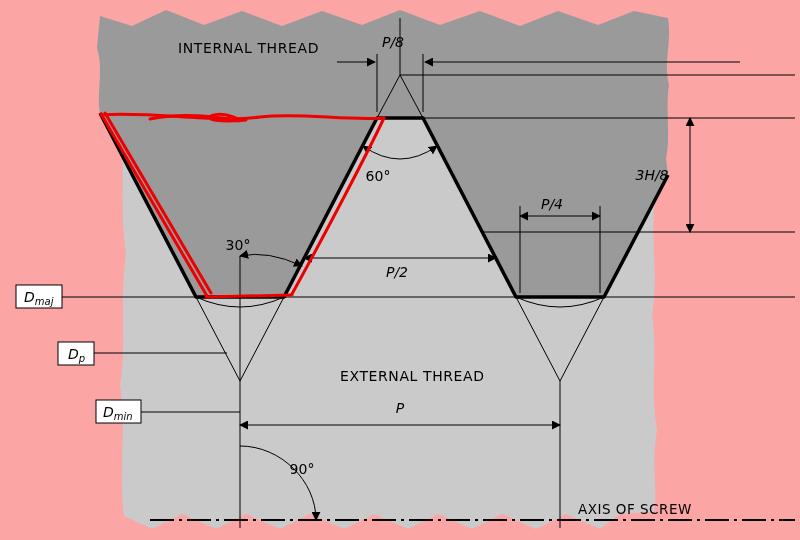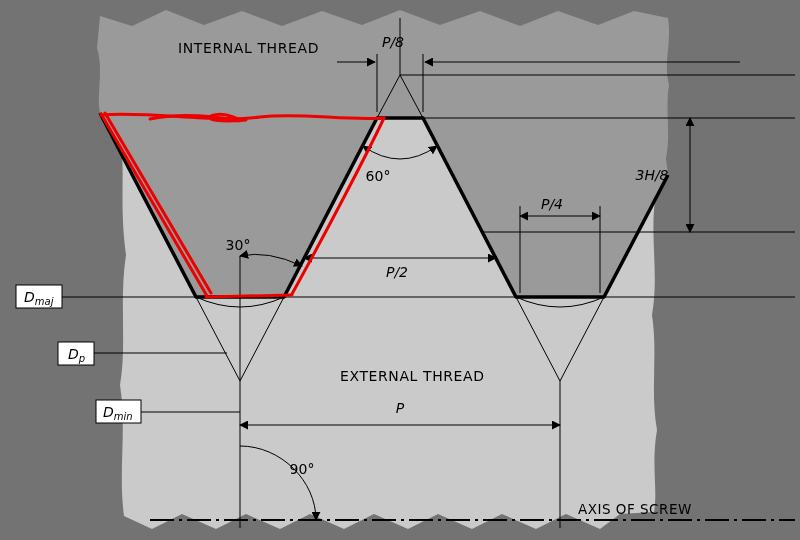--- a/index.html
+++ b/index.html
@@ -1,16 +1,16 @@
 <!DOCTYPE html>
 <html><head>
 <meta charset="utf-8">
 <style>
   html,body{margin:0;padding:0;background:#000;}
-  .stage{position:relative;width:800px;height:540px;background:#737373;overflow:hidden;
+  .stage{position:relative;width:800px;height:540px;background:#fca5a5;overflow:hidden;
          font-family:"DejaVu Sans", sans-serif;}
   svg{position:absolute;left:0;top:0;}
   text{fill:#000;}
   .lbl{font-size:14px;letter-spacing:0.6px;}
   .dim{font-size:14px;font-style:italic;}
   .ang{font-size:14px;}
   .thin{stroke:#000;stroke-width:1;fill:none;}
   .thick{stroke:#000;stroke-width:3.5;fill:none;stroke-linejoin:round;}
   .red{stroke-width:3;fill:none;stroke-linecap:round;stroke-linejoin:round;}
   .boxrect{stroke:#000;stroke-width:1;}

